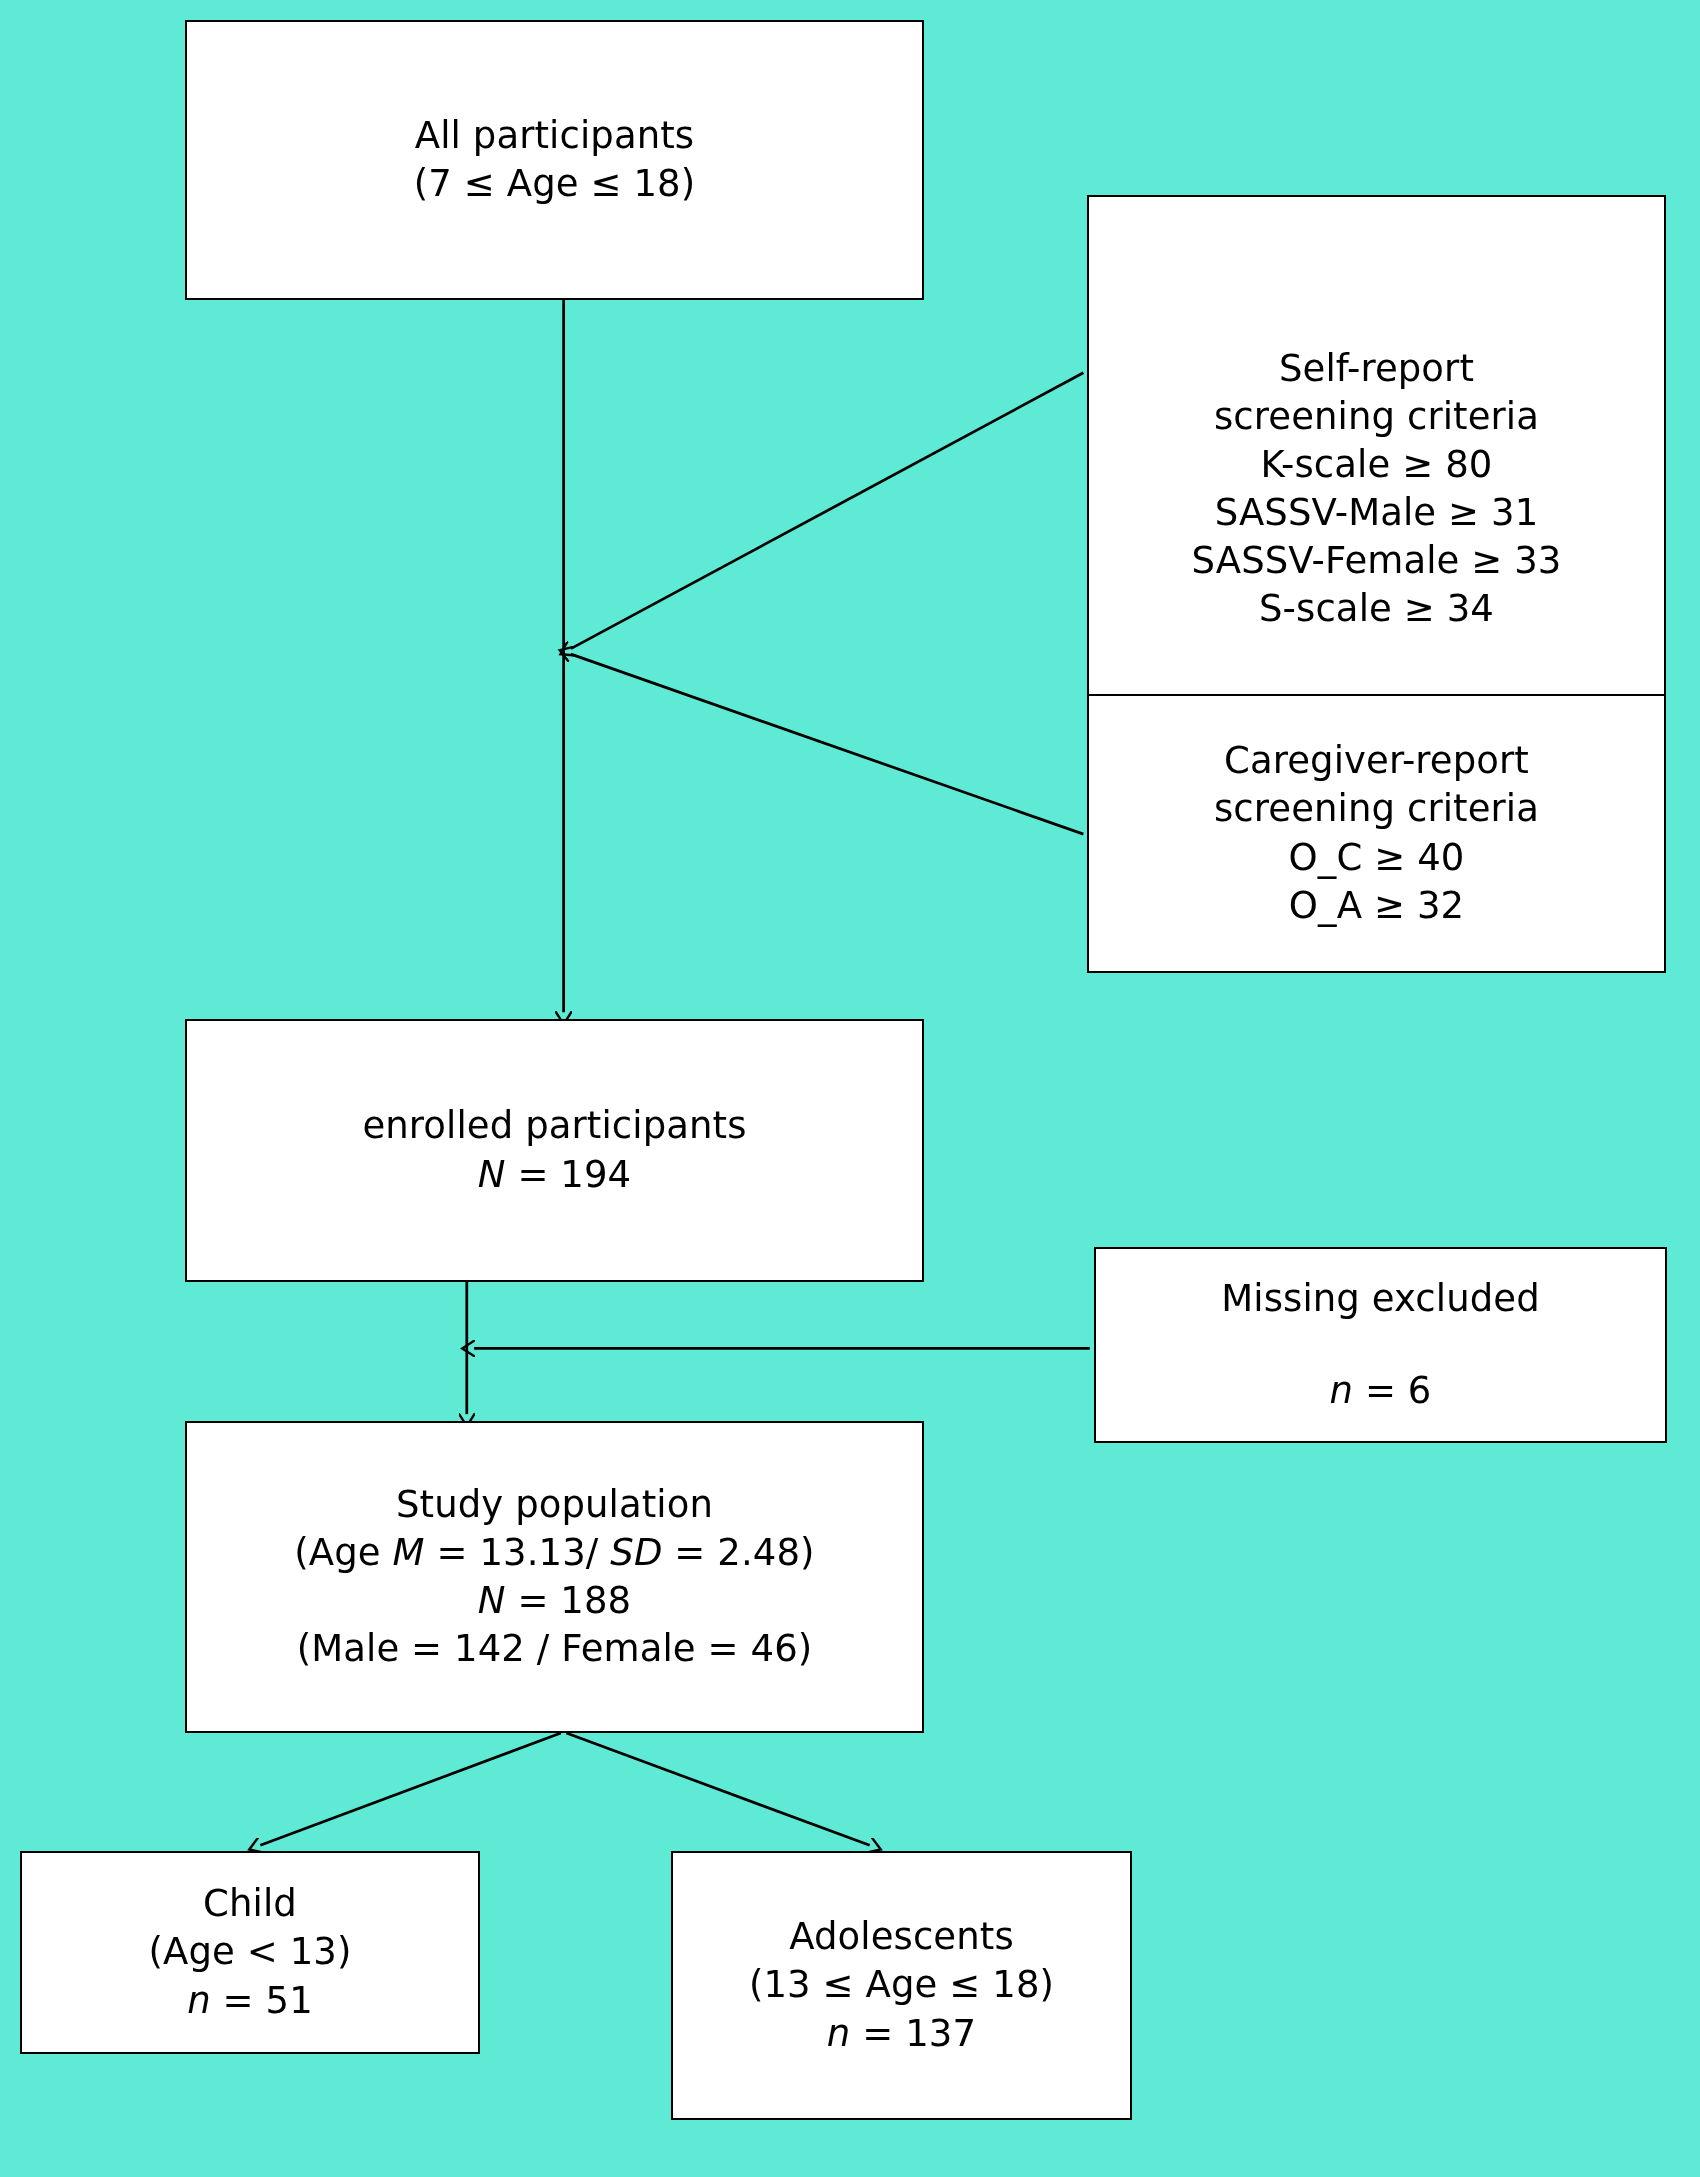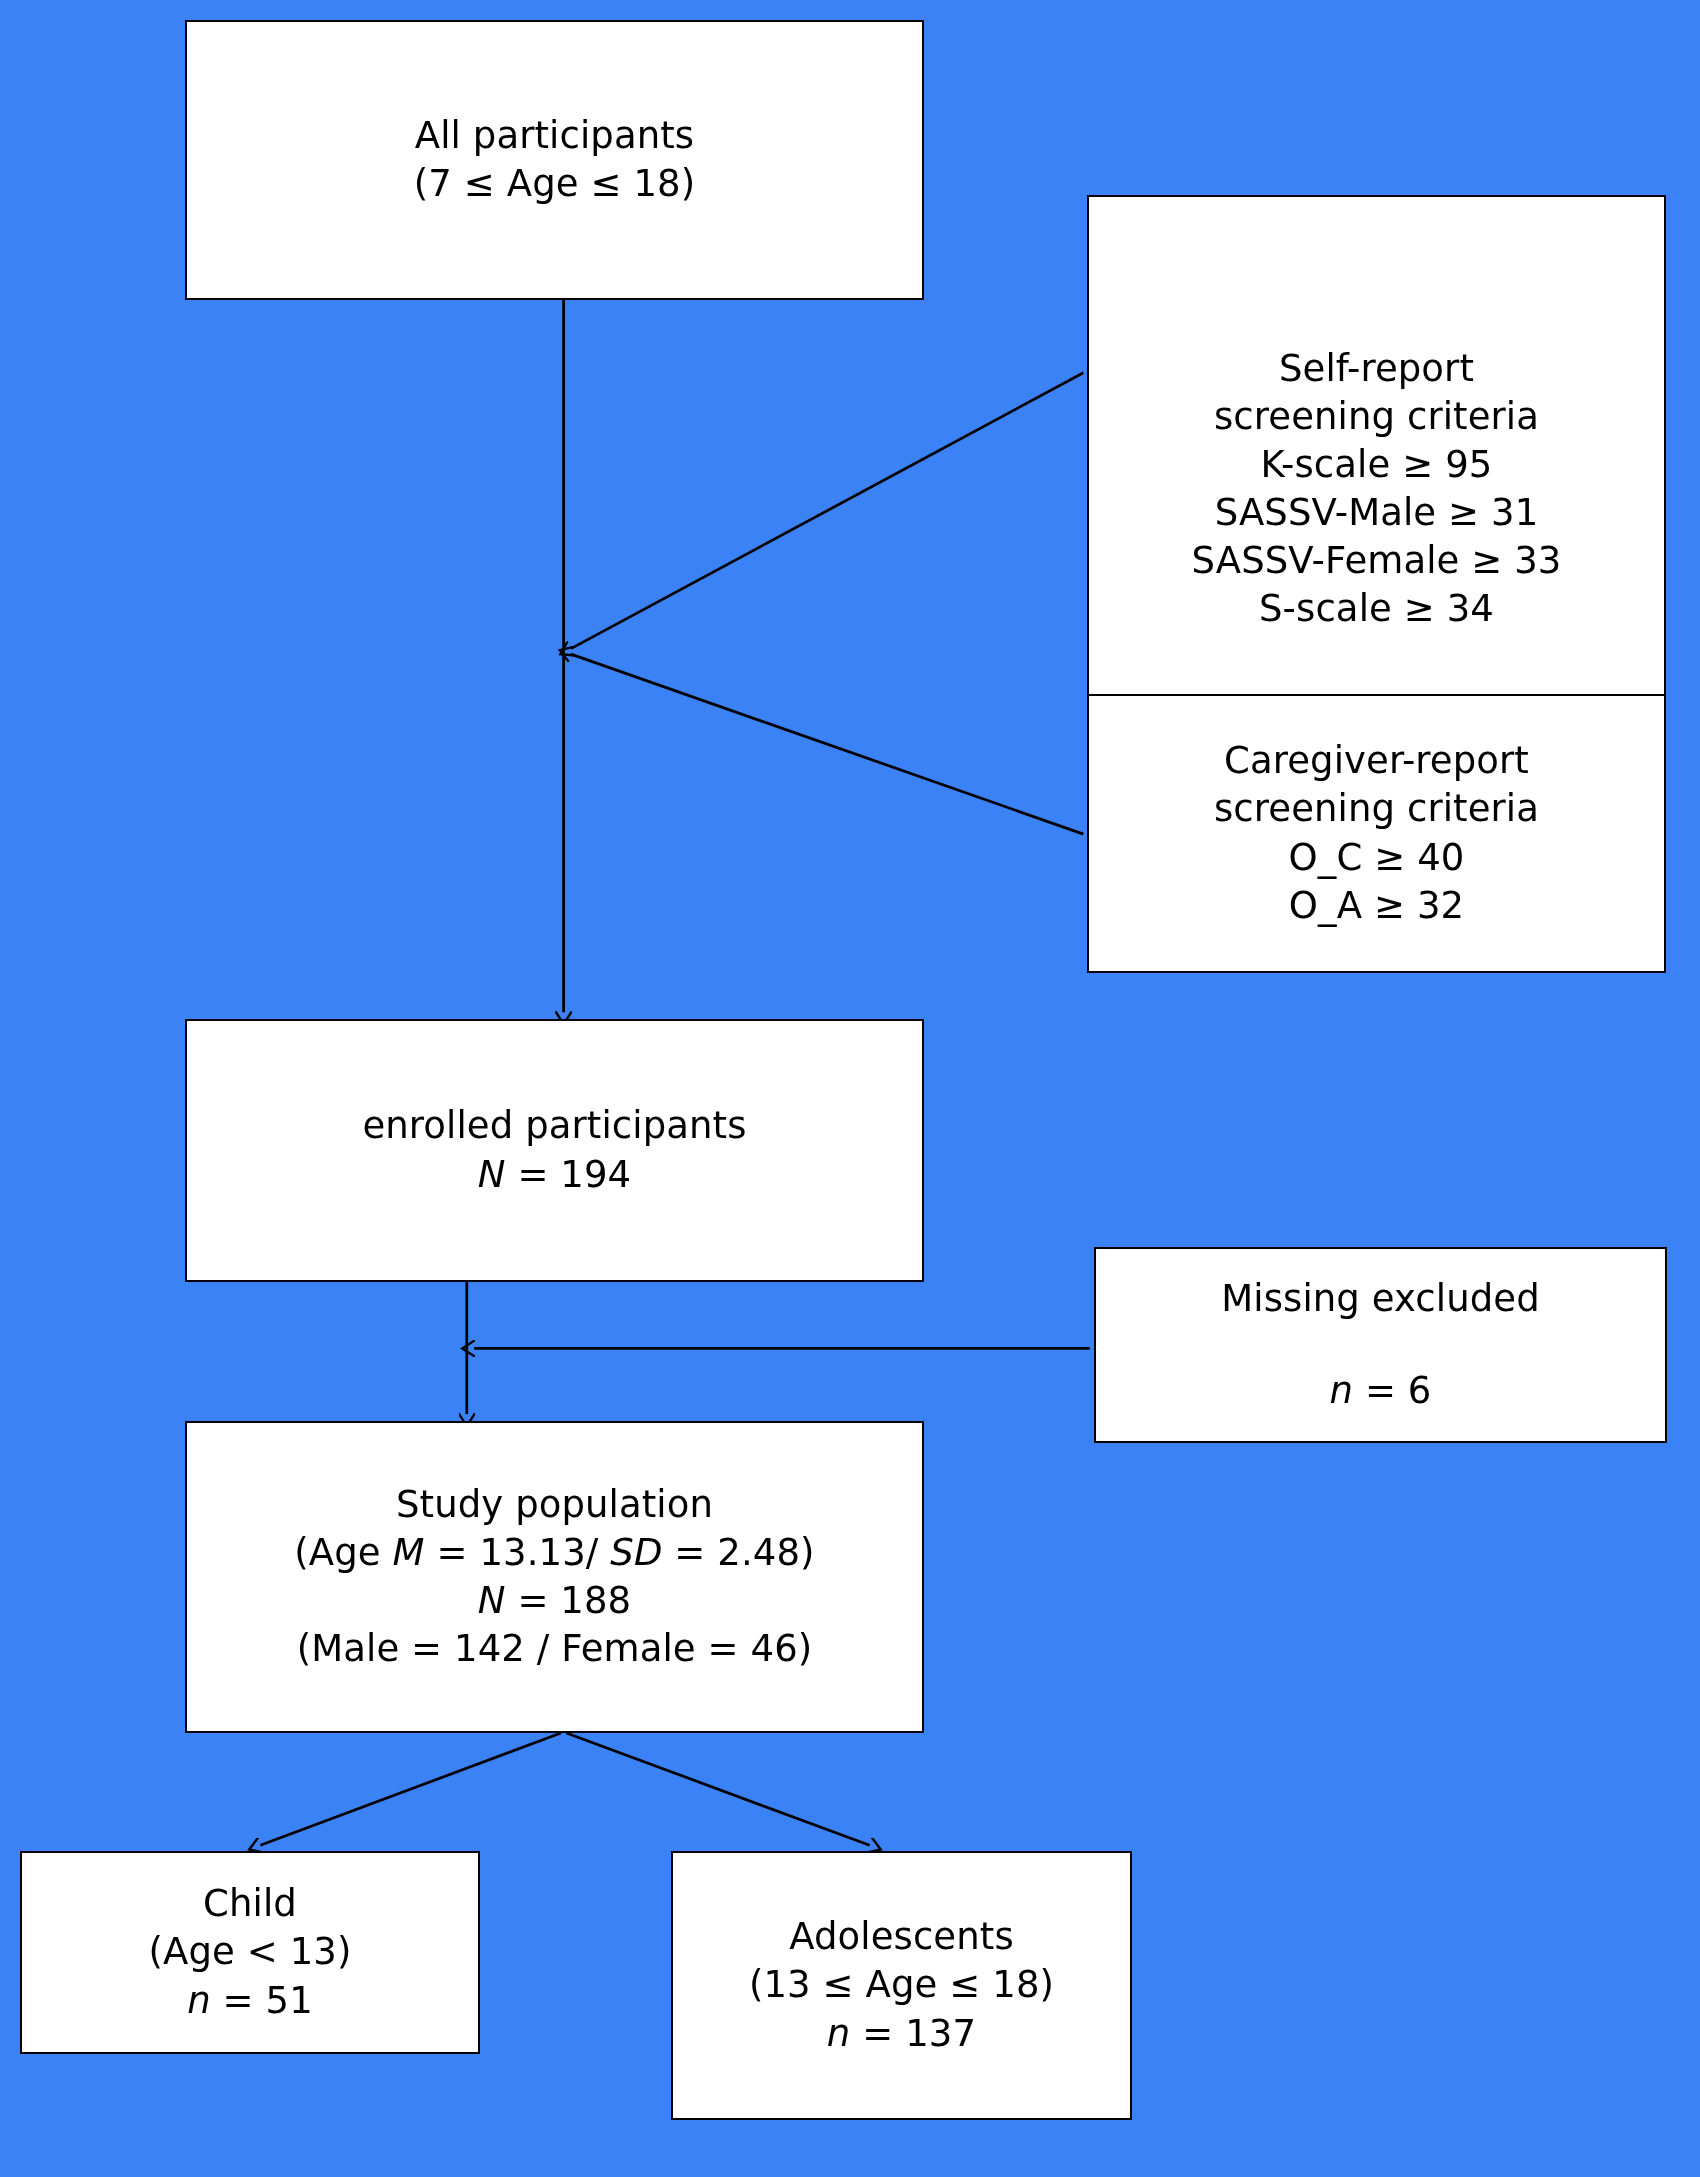--- a/index.html
+++ b/index.html
@@ -9,21 +9,21 @@
     background: #ffffff;
   }
   body {
     font-family: "DejaVu Sans", "Liberation Sans", sans-serif;
     color: #000000;
   }
   #flow-root {
     position: relative;
     width: 1700px;
     height: 2177px;
-    background: #3b82f6;
+    background: #5eead4;
     overflow: hidden;
   }
   #flow-svg {
     position: absolute;
     left: 0;
     top: 0;
     width: 1700px;
     height: 2177px;
     pointer-events: none;
   }
@@ -93,21 +93,21 @@
   </svg>
 
   <div class="node" id="node-all-participants">
     <span class="line">All participants</span>
     <span class="line">(7 ≤ Age ≤ 18)</span>
   </div>
 
   <div class="node" id="node-self-report">
     <span class="line">Self-report</span>
     <span class="line">screening criteria</span>
-    <span class="line">K-scale ≥ 95</span>
+    <span class="line">K-scale ≥ 80</span>
     <span class="line">SASSV-Male ≥ 31</span>
     <span class="line">SASSV-Female ≥ 33</span>
     <span class="line">S-scale ≥ 34</span>
   </div>
 
   <div class="node" id="node-caregiver-report">
     <span class="line">Caregiver-report</span>
     <span class="line">screening criteria</span>
     <span class="line">O_C ≥ 40</span>
     <span class="line">O_A ≥ 32</span>

